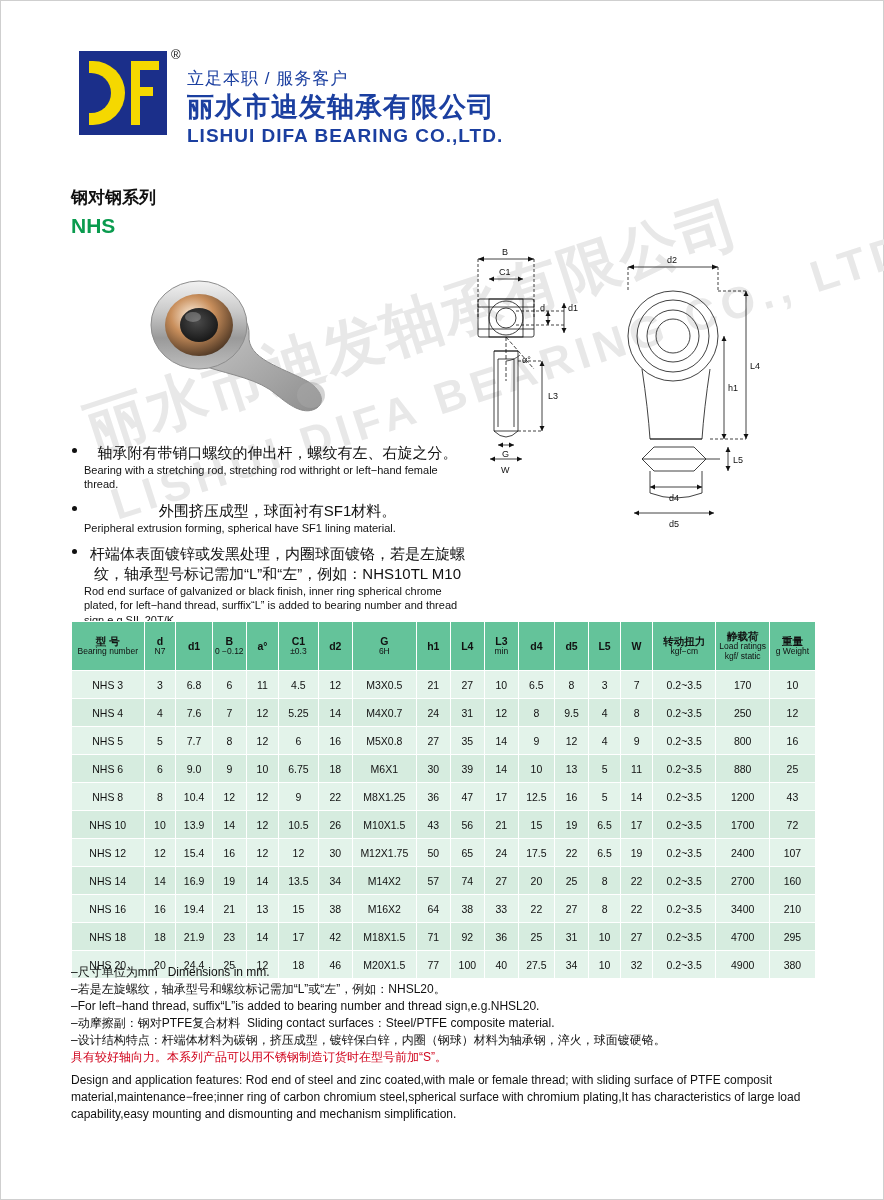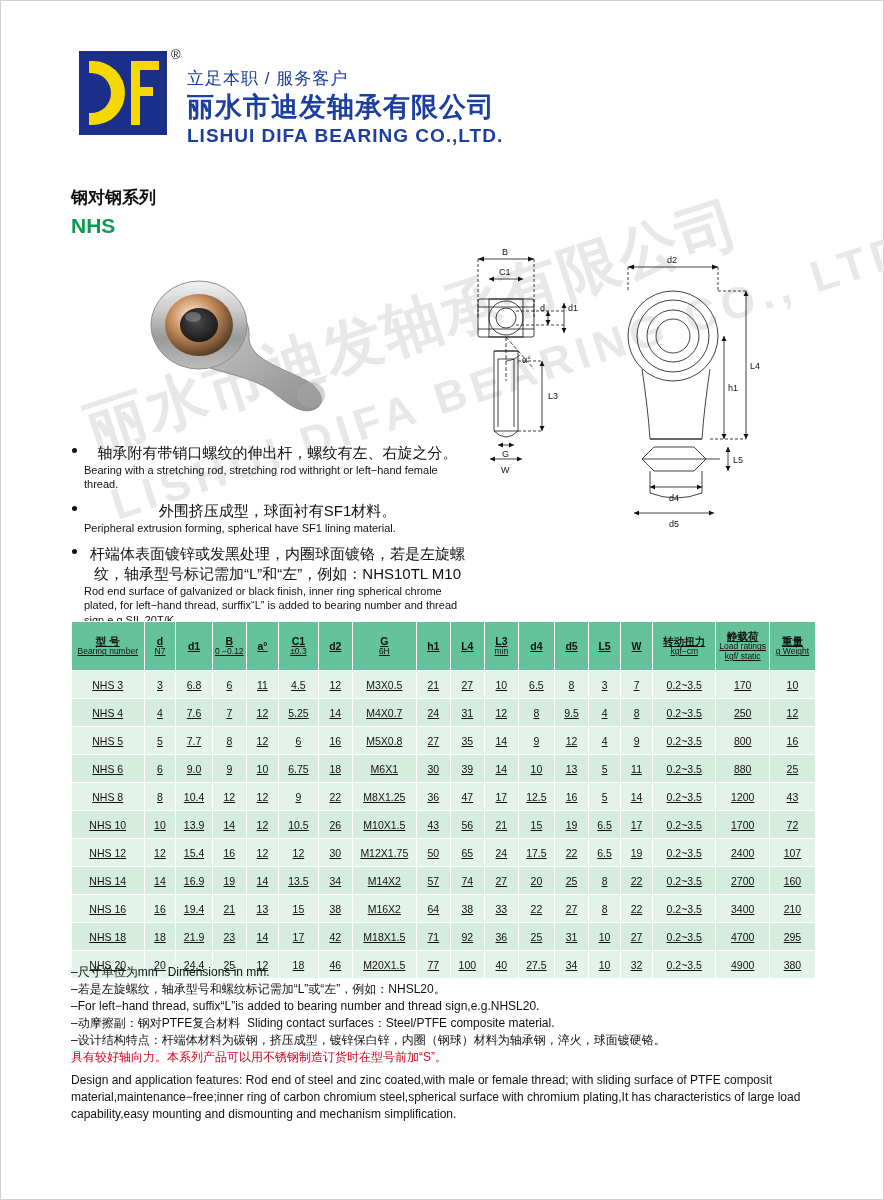--- a/index.html
+++ b/index.html
@@ -104,21 +104,21 @@
   .note .cn{font-size:15px;text-align:center;}
   .note .en{font-size:11px;}
   
   .drawings{
     position:absolute;left:455px;top:240px;width:400px;height:380px;z-index:2;
   }
   
   .tablewrap{
     position:absolute;left:70px;top:620px;width:745px;z-index:2;
   }
-  table{border-collapse:collapse;width:745px;font-size:10.5px;text-decoration:underline;}
+  table{border-collapse:collapse;width:745px;font-size:10.5px;}
   th,td{
     border:1px solid #ffffff;
     text-align:center;
     vertical-align:middle;
   }
   thead th{
     background:#64c39a;
     color:#111;
     padding:2px 1px;
     font-weight:bold;

